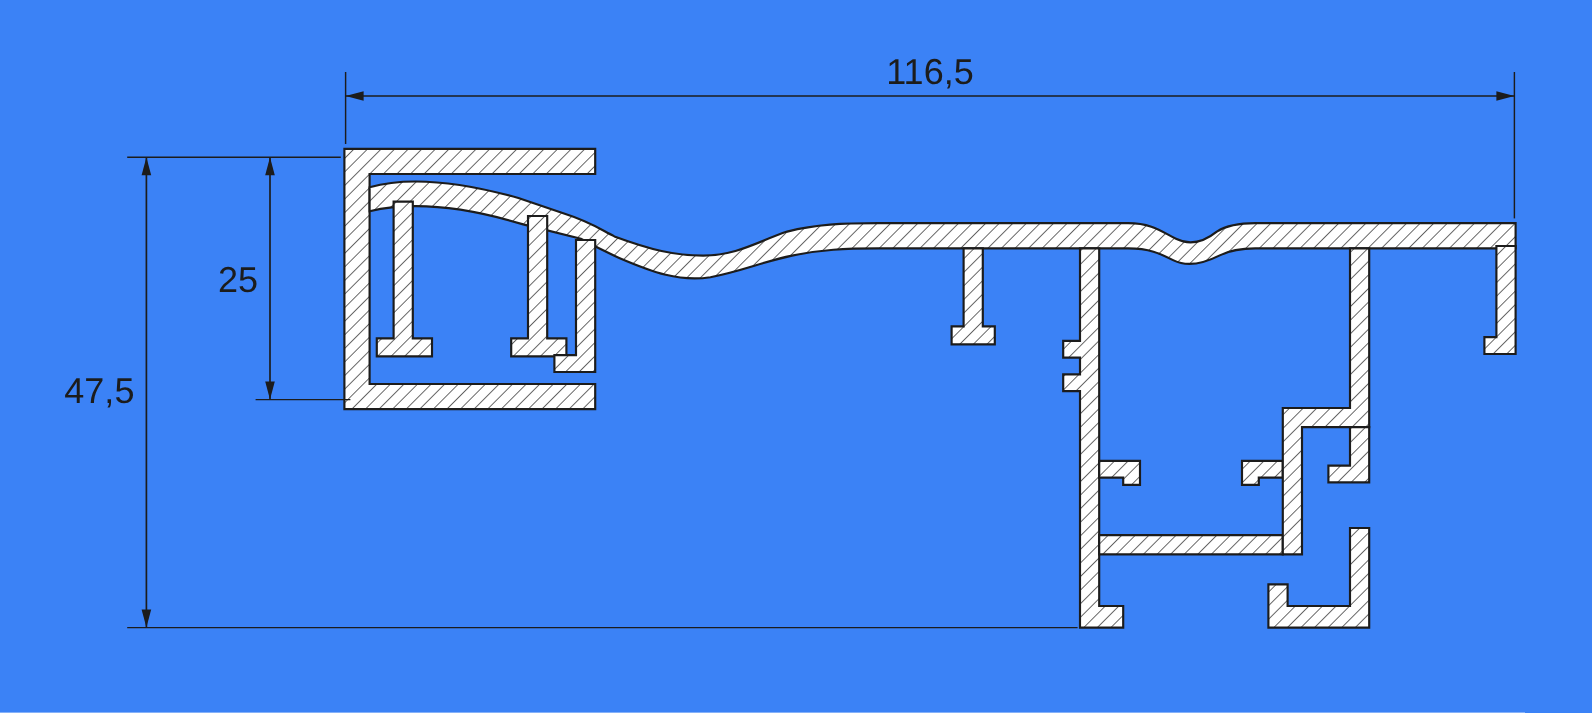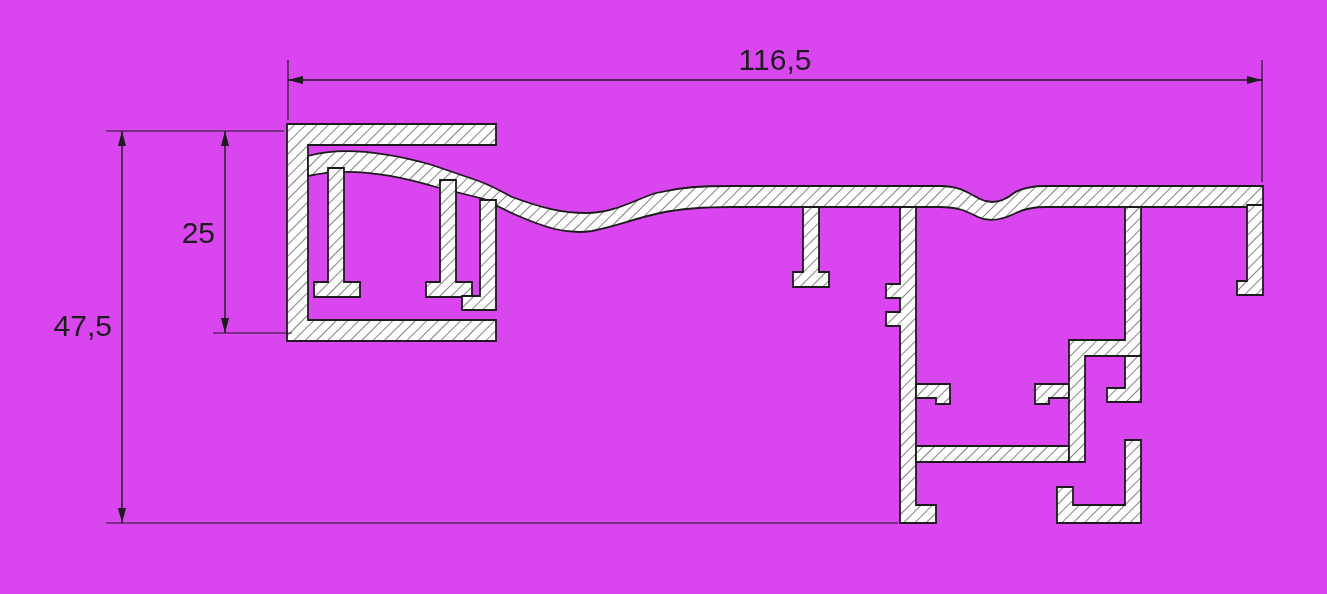--- a/index.html
+++ b/index.html
@@ -1,20 +1,20 @@
 <!DOCTYPE html>
 <html><head>
 <meta charset="utf-8">
 <style>
   html, body { margin: 0; padding: 0; background: #ffffff; }
   .stage {
     position: relative;
     width: 1327px;
     height: 594px;
-    background: #d946ef;
+    background: #3b82f6;
     overflow: hidden;
     font-family: "Liberation Sans", sans-serif;
   }
   svg text {
     font-family: "Liberation Sans", sans-serif;
     font-size: 30px;
     fill: #1c1c1c;
   }
   .profile-piece { fill: url(#hatch); stroke-width: 1.8; stroke-linejoin: miter; }
   .dim-line { fill: none; stroke-width: 1.4; }

